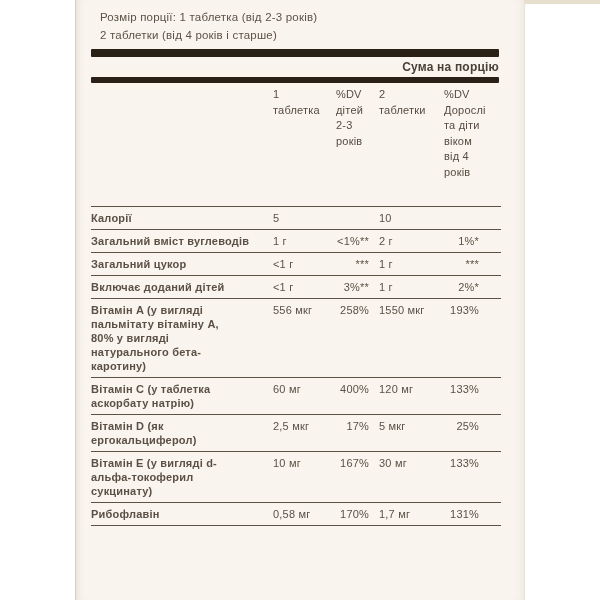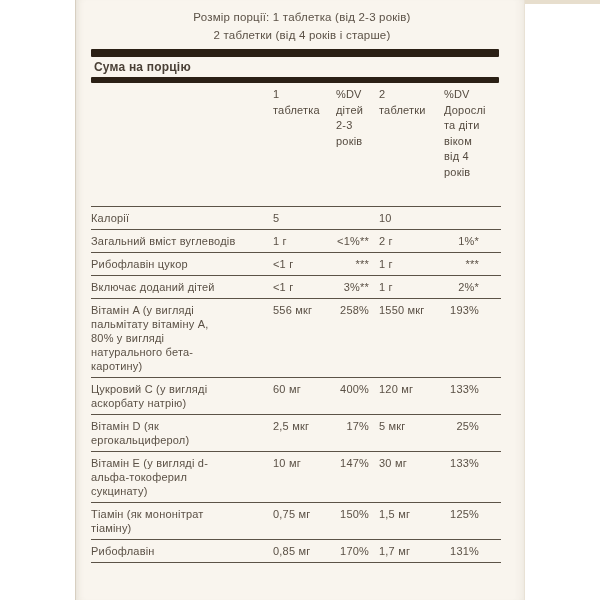--- a/index.html
+++ b/index.html
@@ -12,35 +12,35 @@
   }
   *{margin:0;padding:0;box-sizing:border-box;}
   html,body{width:600px;height:600px;background:#ffffff;
     font-family:"Liberation Sans",sans-serif;color:var(--text);}
   .screen{position:relative;width:600px;height:600px;overflow:hidden;background:#ffffff;}
   .top-strip{position:absolute;top:0;left:75px;right:0;height:4px;background:var(--top-strip);}
   .label-panel{position:absolute;top:0;left:75px;width:450px;height:600px;
     background:var(--label-bg);
     border-left:1px solid #d7cfc1;border-right:1px solid #e9e2d5;
     box-shadow:inset 7px 0 9px -7px rgba(90,75,55,.18), inset -9px 0 10px -8px rgba(90,75,55,.10);}
-  .serving{margin:9px 20px 0 24px;font-size:11.5px;line-height:17.5px;letter-spacing:.2px;color:#5b5146;text-align:center;}
+  .serving{margin:9px 20px 0 24px;font-size:11.5px;line-height:17.5px;letter-spacing:.2px;color:#5b5146;}
   .bar{margin:0 25px 0 15px;background:var(--bar);border-radius:1px;}
   .bar1{margin-top:5px;height:8px;}
   .bar2{margin-top:3px;height:6px;}
   .aps{margin:4px 25px 0 18px;font-size:12px;font-weight:bold;line-height:13px;
-    letter-spacing:.2px;color:var(--text-bold);}
+    letter-spacing:.2px;color:var(--text-bold);text-align:right;}
   table.facts{border-collapse:collapse;table-layout:fixed;width:410px;margin-left:15px;
     font-size:11px;letter-spacing:.2px;color:var(--text);}
   col.c0{width:180px;} col.c1{width:50px;} col.c2{width:50px;} col.c3{width:70px;} col.c4{width:60px;}
   th{font-weight:normal;text-align:left;vertical-align:top;
      white-space:pre-line;line-height:15.5px;padding:4px 0 26px 0;color:#554b40;}
   thead tr{border-bottom:1.6px solid var(--rule);}
   tbody tr{border-bottom:1.6px solid var(--rule);}
   td{vertical-align:top;line-height:14px;padding:4px 0;}
-  td.c0{white-space:pre-line;padding-right:14px;}
+  td.c0{white-space:pre-line;padding-right:14px;font-weight:bold;}
   th.c1,td.c1{padding-left:2px;}
   th.c2{padding-left:15px;}
   td.c2{text-align:right;padding-right:2px;}
   th.c3,td.c3{padding-left:8px;}
   th.c4{padding-left:3px;}
   td.c4{text-align:right;padding-right:22px;}
 </style>
 </head>
 <body>
 
@@ -93,21 +93,21 @@
           <td class="c4"></td>
         </tr>
         <tr>
           <td class="c0">Загальний вміст вуглеводів</td>
           <td class="c1">1 г</td>
           <td class="c2">&lt;1%**</td>
           <td class="c3">2 г</td>
           <td class="c4">1%*</td>
         </tr>
         <tr>
-          <td class="c0">Рибофлавін цукор</td>
+          <td class="c0">Загальний цукор</td>
           <td class="c1">&lt;1 г</td>
           <td class="c2">***</td>
           <td class="c3">1 г</td>
           <td class="c4">***</td>
         </tr>
         <tr>
           <td class="c0">Включає доданий дітей</td>
           <td class="c1">&lt;1 г</td>
           <td class="c2">3%**</td>
           <td class="c3">1 г</td>
@@ -118,55 +118,47 @@
 пальмітату вітаміну A,
 80% у вигляді
 натурального бета-
 каротину)</td>
           <td class="c1">556 мкг</td>
           <td class="c2">258%</td>
           <td class="c3">1550 мкг</td>
           <td class="c4">193%</td>
         </tr>
         <tr>
-          <td class="c0">Цукровий C (у вигляді
+          <td class="c0">Вітамін C (у таблетка
 аскорбату натрію)</td>
           <td class="c1">60 мг</td>
           <td class="c2">400%</td>
           <td class="c3">120 мг</td>
           <td class="c4">133%</td>
         </tr>
         <tr>
           <td class="c0">Вітамін D (як
 ергокальциферол)</td>
           <td class="c1">2,5 мкг</td>
           <td class="c2">17%</td>
           <td class="c3">5 мкг</td>
           <td class="c4">25%</td>
         </tr>
         <tr>
           <td class="c0">Вітамін E (у вигляді d-
 альфа-токоферил
 сукцинату)</td>
           <td class="c1">10 мг</td>
-          <td class="c2">147%</td>
+          <td class="c2">167%</td>
           <td class="c3">30 мг</td>
           <td class="c4">133%</td>
         </tr>
         <tr>
-          <td class="c0">Тіамін (як мононітрат
-тіаміну)</td>
-          <td class="c1">0,75 мг</td>
-          <td class="c2">150%</td>
-          <td class="c3">1,5 мг</td>
-          <td class="c4">125%</td>
-        </tr>
-        <tr>
           <td class="c0">Рибофлавін</td>
-          <td class="c1">0,85 мг</td>
+          <td class="c1">0,58 мг</td>
           <td class="c2">170%</td>
           <td class="c3">1,7 мг</td>
           <td class="c4">131%</td>
         </tr>
       </tbody>
     </table>
   </div>
 </div>
 
 </body></html>

